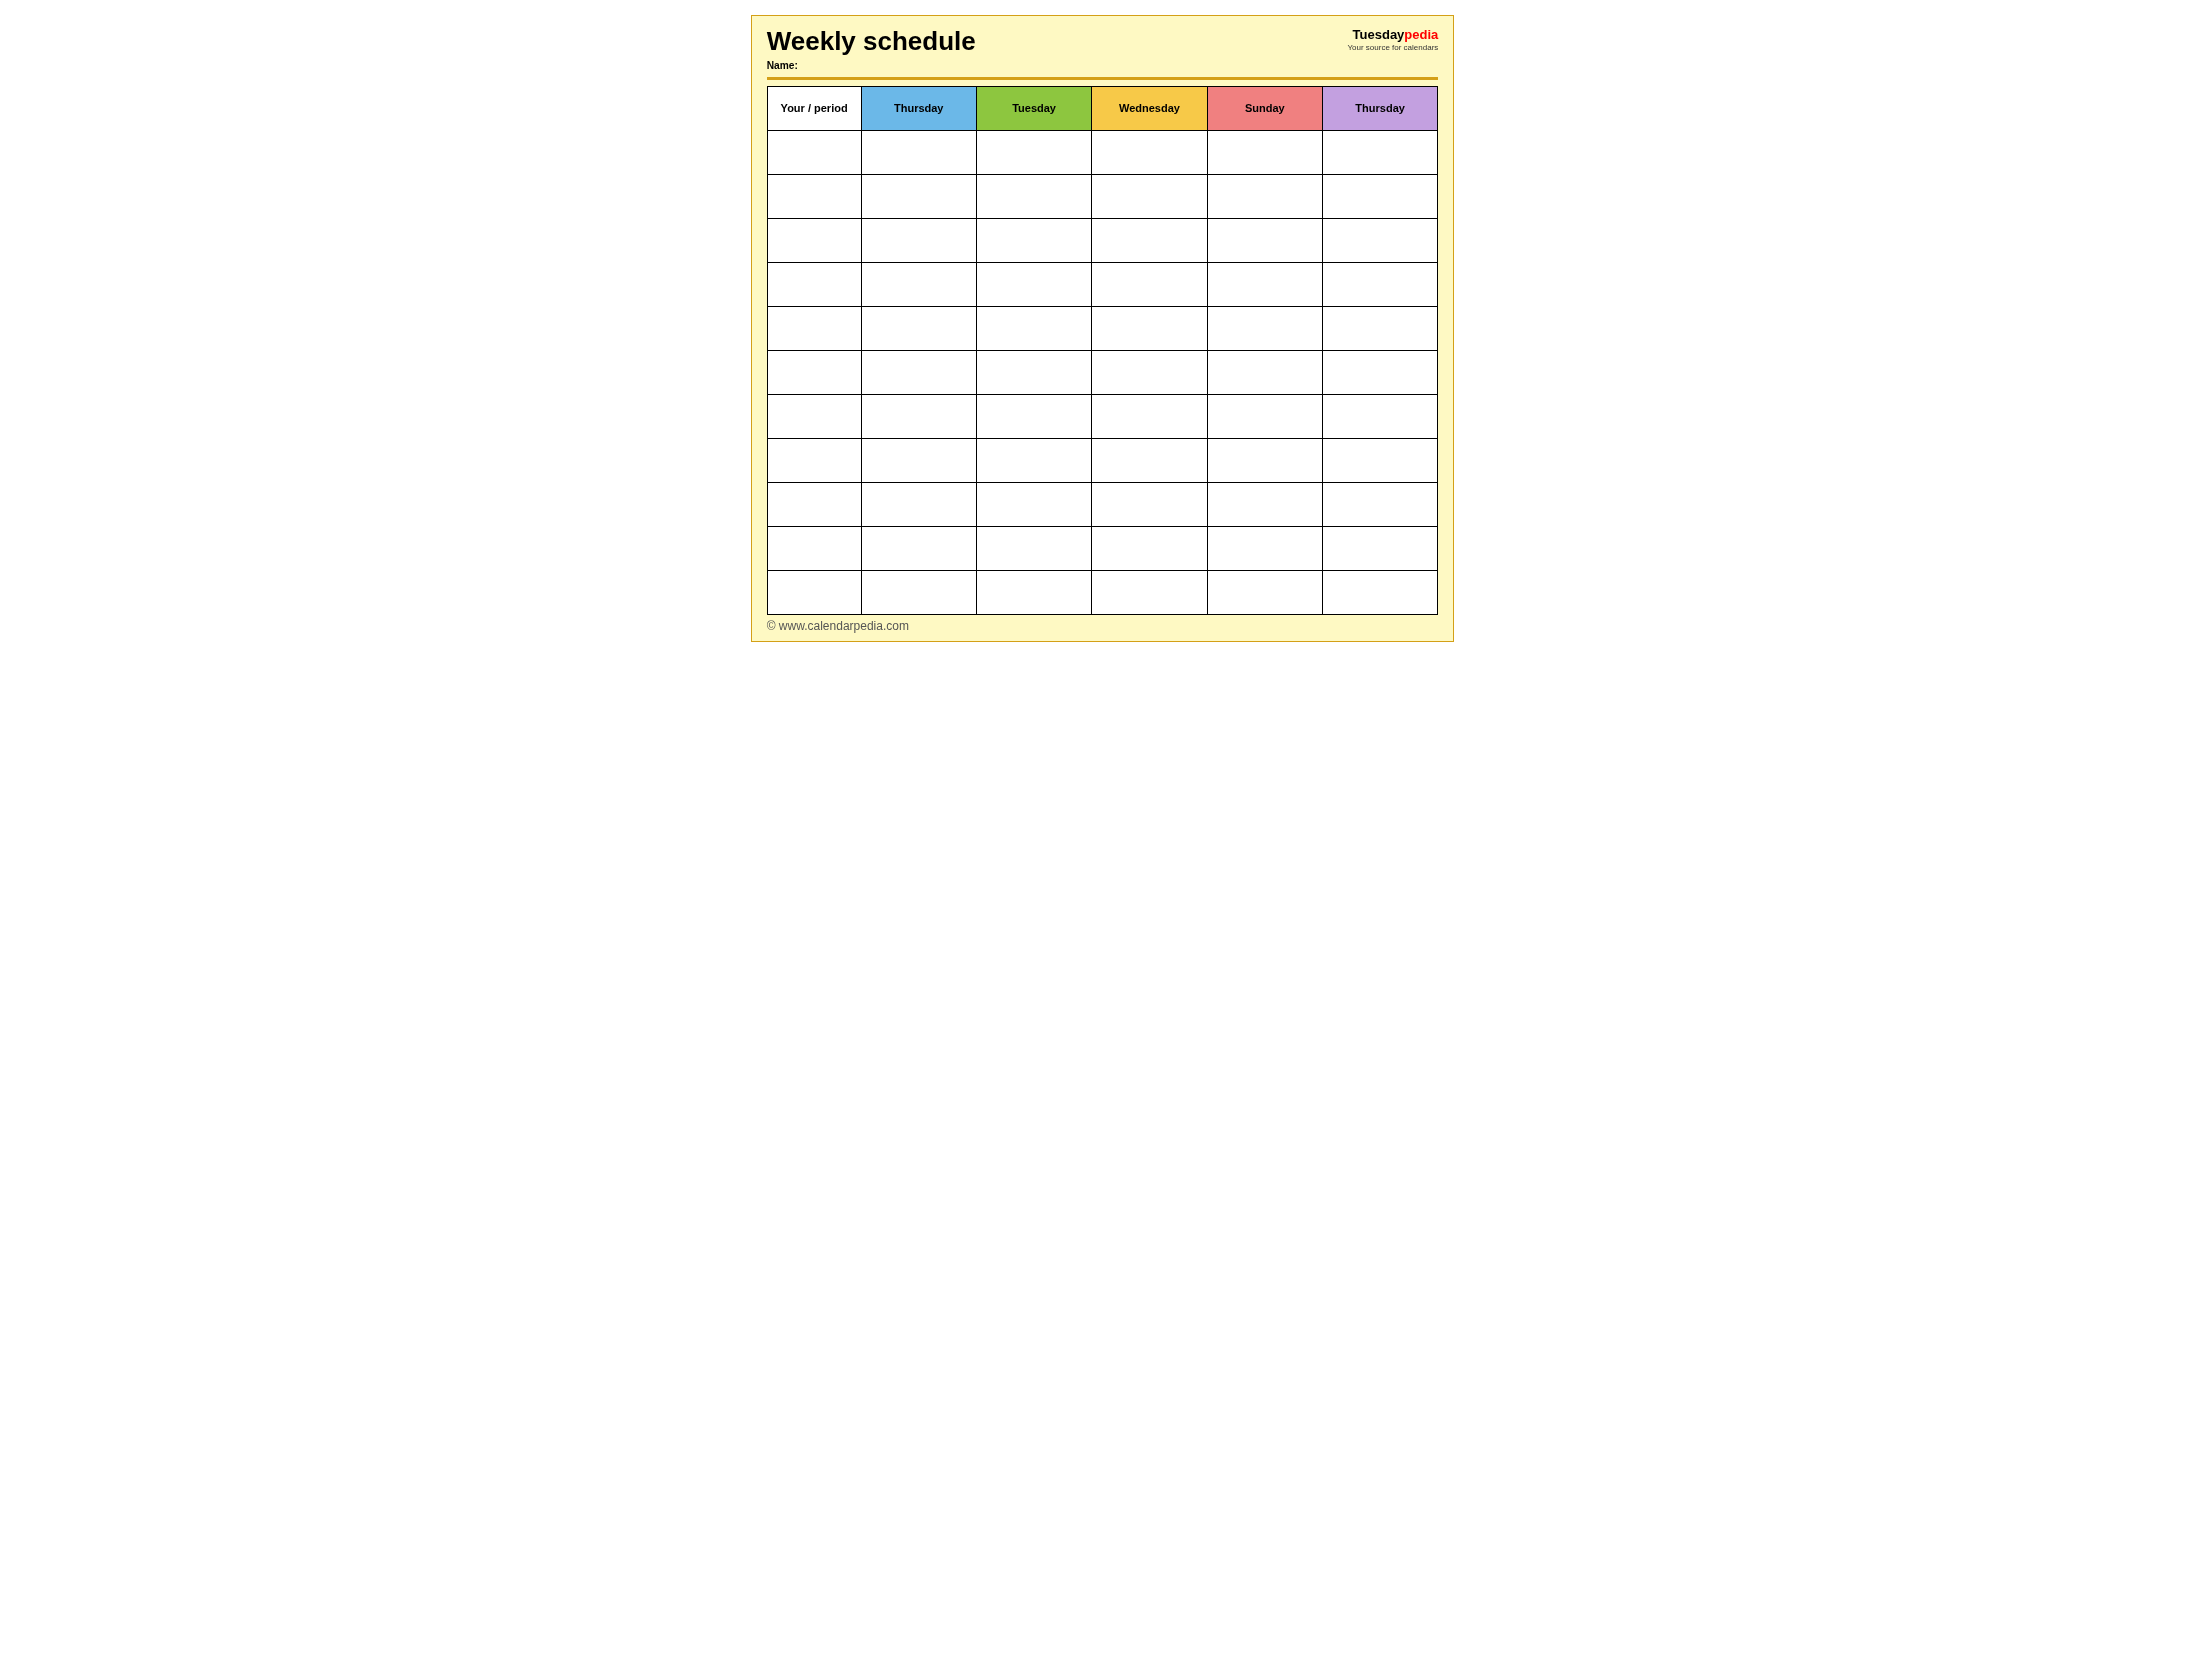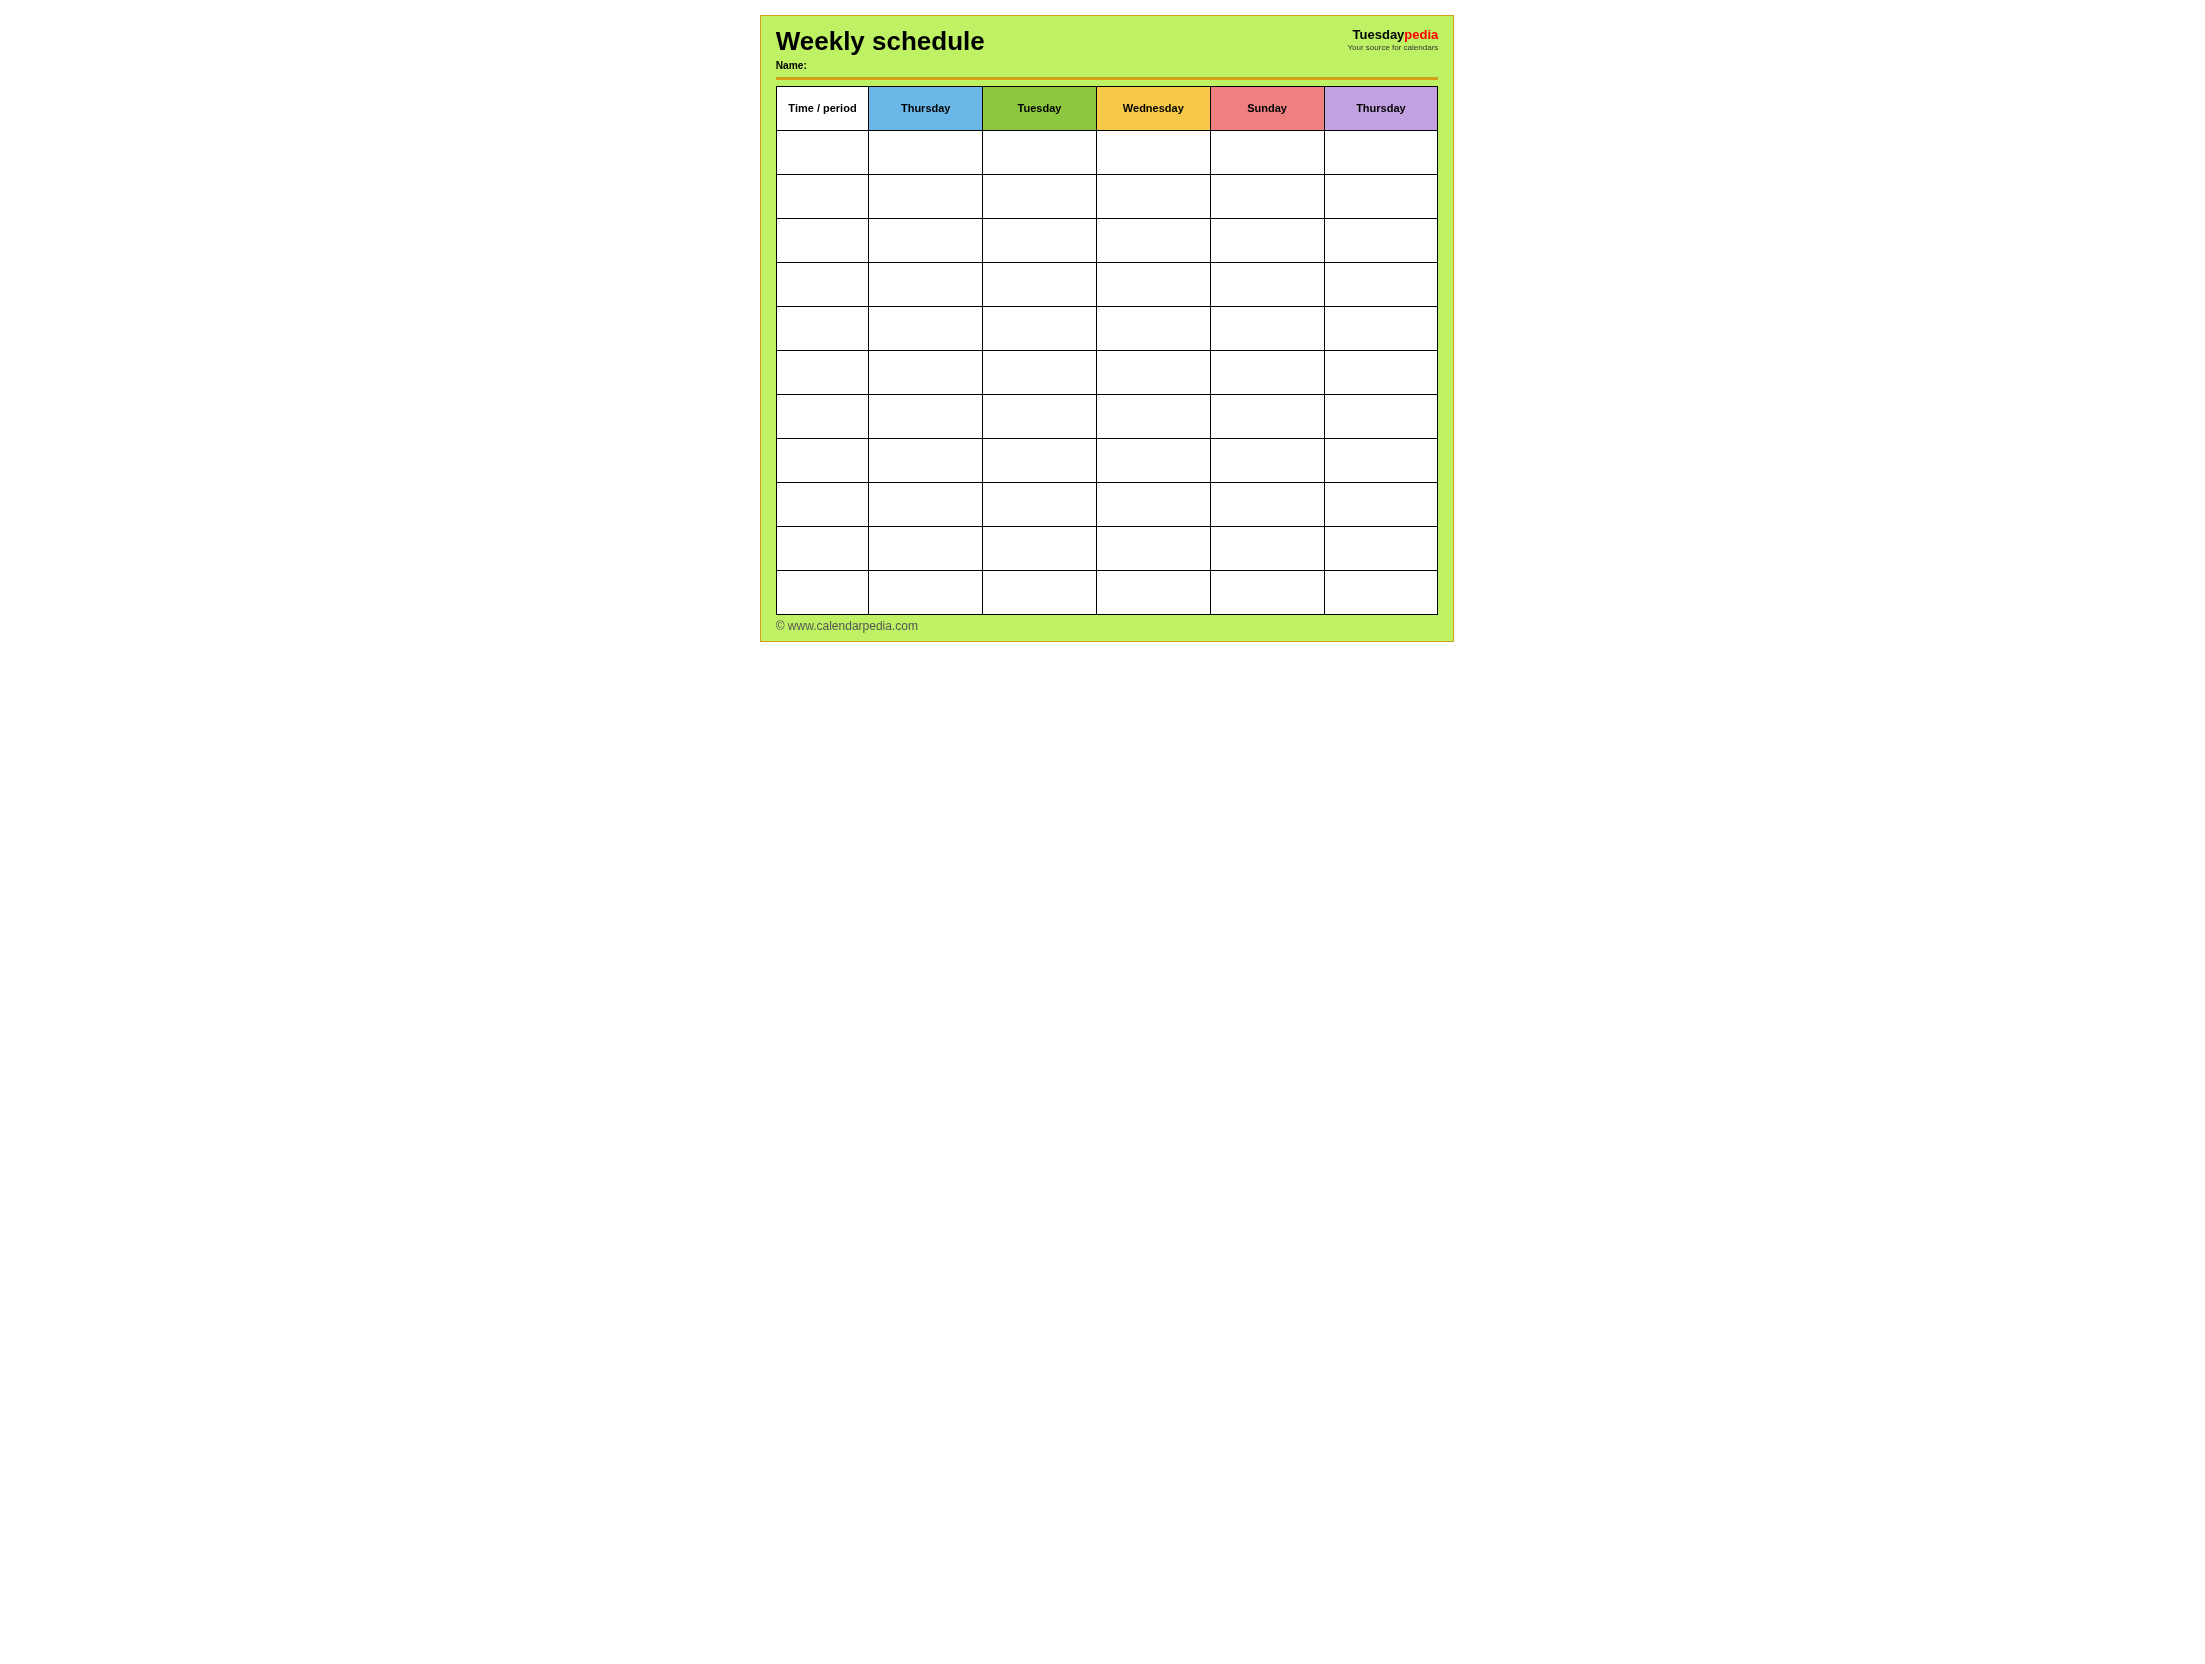--- a/index.html
+++ b/index.html
@@ -11,24 +11,23 @@
     body {
       background: #ffffff;
       font-family: Arial, sans-serif;
       padding: 14.6px;
       max-width: 732px;
       margin: 0 auto;
     }
 
     .page-wrapper {
       border: 1.5px solid #d4a017;
-      background: #bef264;
+      background: #fef9c3;
       padding: 11.7px 14.6px 7.3px 14.6px;
       position: relative;
-      margin-left: 9px;
     }
 
     .header-area {
       display: flex;
       justify-content: space-between;
       align-items: flex-start;
       margin-bottom: 2.9px;
     }
 
     .title-section {
@@ -161,21 +160,21 @@
       <div class="logo-tagline">Your source for calendars</div>
     </div>
   </div>
 
   <div class="divider-yellow"></div>
 
   <table class="schedule-table">
     <thead>
       <tr>
         <th class="col-time">
-          <span>Time / period</span>
+          <span>Your / period</span>
         </th>
         <th class="col-monday">
           <span>Thursday</span>
         </th>
         <th class="col-tuesday">
           <span>Tuesday</span>
         </th>
         <th class="col-wednesday">
           <span>Wednesday</span>
         </th>

